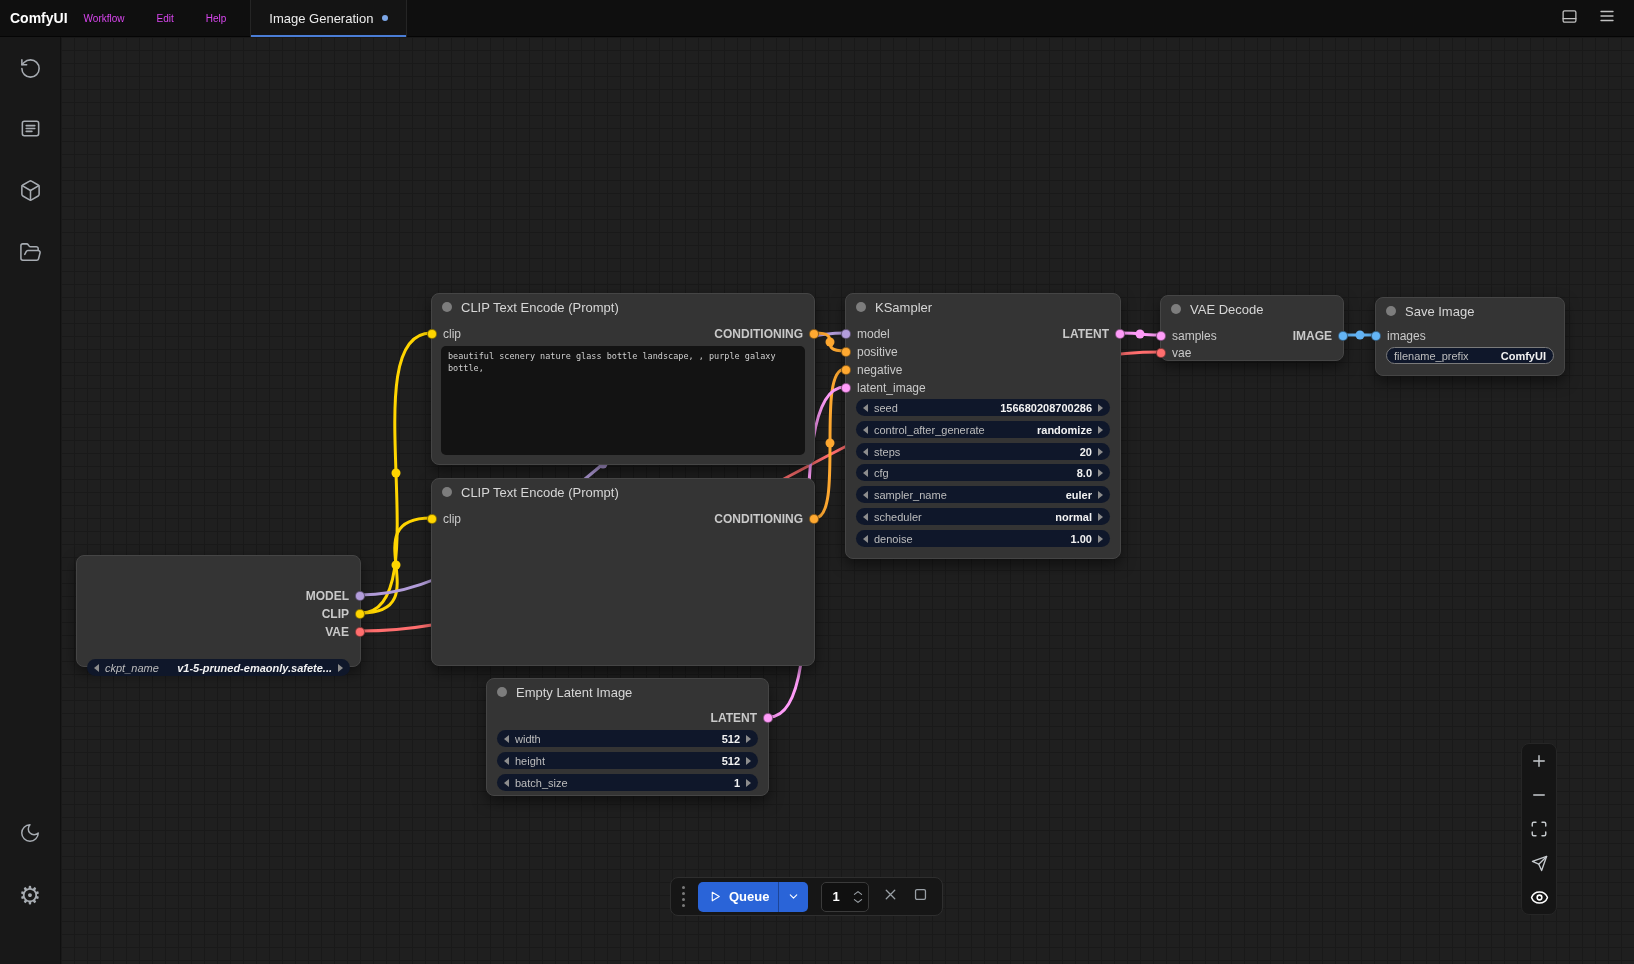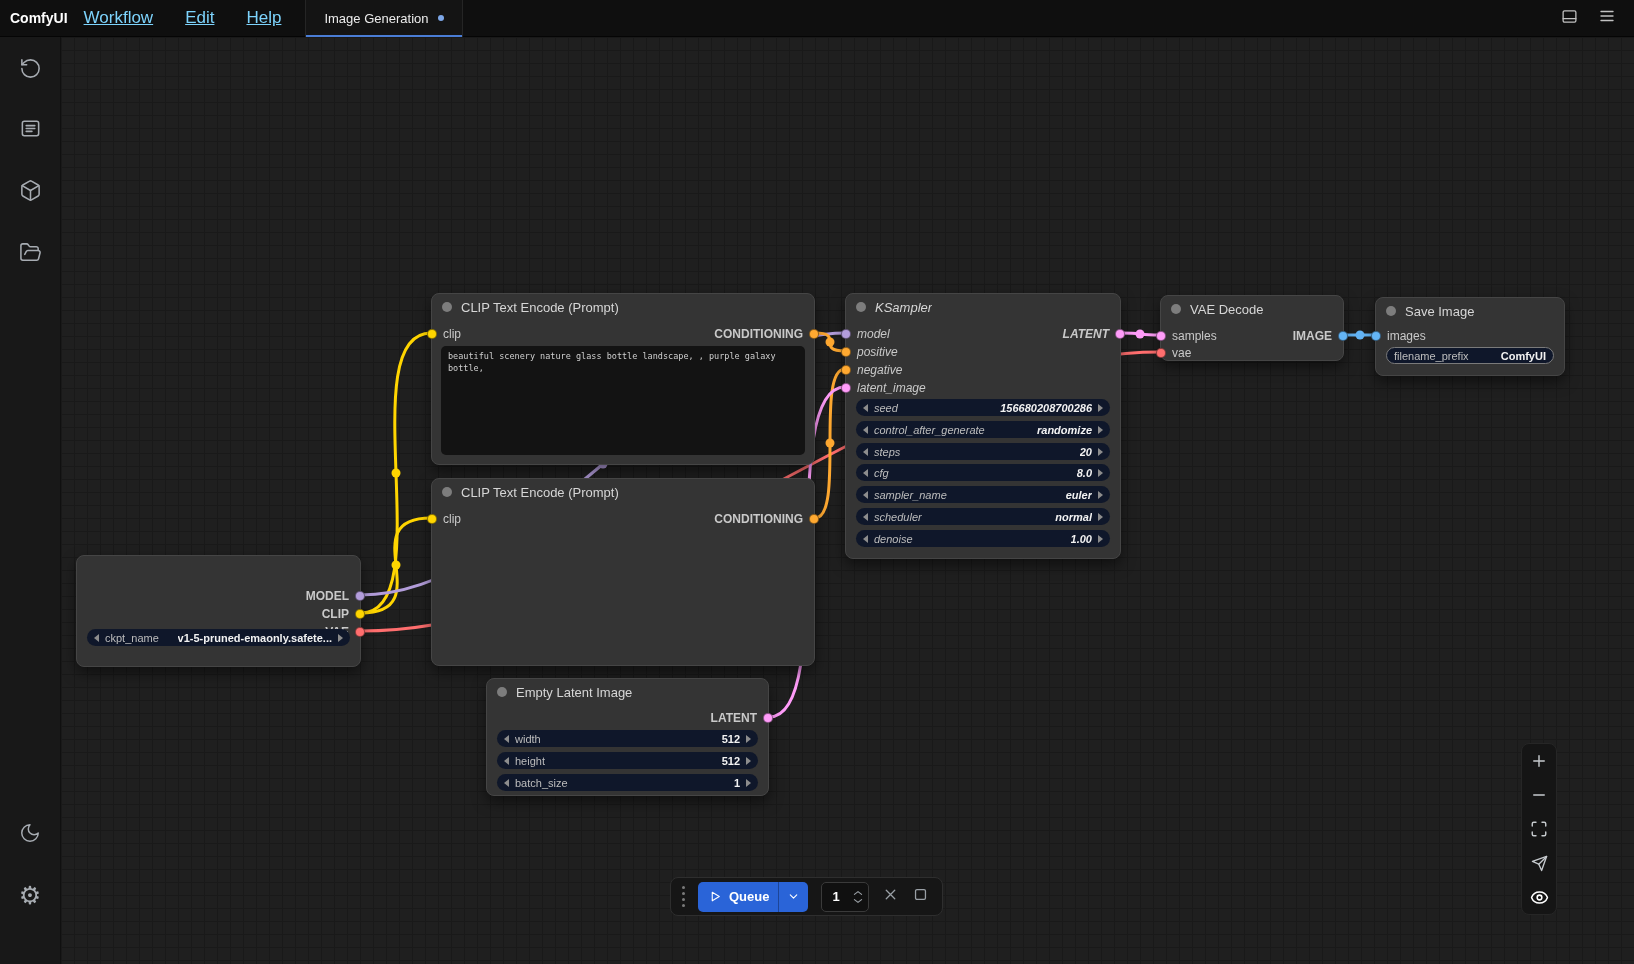--- a/index.html
+++ b/index.html
@@ -38,21 +38,21 @@
   .warr.r{border-top:4px solid transparent;border-bottom:4px solid transparent;border-left:5px solid #8d8d8d;}
   .ntext{position:absolute;left:9px;right:9px;background:#131313;border-radius:5px;padding:5px 7px;
          font-family:"DejaVu Sans Mono",monospace;font-size:8.5px;line-height:1.4;color:#cfcfcf;
          overflow:hidden;white-space:pre-wrap;}
 
   
   #topbar{position:absolute;left:0;top:0;width:100%;height:37px;background:#0f0f0f;z-index:50;
           display:flex;align-items:center;border-bottom:1px solid #050505;}
   .logo{font-size:14px;font-weight:bold;color:#ffffff;padding:0 16px 0 10px;}
   .menu{display:flex;gap:32px;margin-right:24px;}
-  .menu-item{font-size:17px;color:#7dd3fc;text-decoration:underline;}
+  .menu-item{font-size:10px;color:#d946ef;}
   .tab{height:37px;display:flex;align-items:center;gap:9px;padding:0 18px;position:relative;
        background:#141414;border-left:1px solid #252525;border-right:1px solid #252525;}
   .tab::after{content:"";position:absolute;left:0;right:0;bottom:0;height:2px;background:#4a7dd6;}
   .tab-label{font-size:13px;color:#ececec;}
   .tab-dot{width:6px;height:6px;border-radius:50%;background:#7da7e8;}
   .topbar-right{margin-left:auto;display:flex;align-items:center;gap:20px;padding-right:18px;}
   .tb-icon svg{stroke:#c2c2c2;fill:none;stroke-width:1.8;stroke-linecap:round;stroke-linejoin:round;}
 
   
   #sidebar{position:absolute;left:0;top:37px;bottom:0;width:61px;background:#181818;z-index:40;
@@ -121,21 +121,21 @@
     <span class="sdot out" style="background:#B39DDB"></span>
   </div>
   <div class="srow" style="top:49px;">
     <span class="slabel out">CLIP</span>
     <span class="sdot out" style="background:#FFD500"></span>
   </div>
   <div class="srow" style="top:67px;">
     <span class="slabel out">VAE</span>
     <span class="sdot out" style="background:#FF6E6E"></span>
   </div>
-  <div class="widget" style="top:73px;">
+  <div class="widget" style="top:103px;font-style:italic;">
     <span class="warr l"></span>
     <span class="wlabel">ckpt_name</span>
     <span class="wvalue">v1-5-pruned-emaonly.safete...</span>
     <span class="warr r"></span>
   </div>
 </div>
 
 <div class="node" style="left:431px;top:293px;width:384px;height:172px;">
   <div class="node-title">
     <span class="tdot"></span>
@@ -185,21 +185,21 @@
     <span class="warr r"></span>
   </div>
   <div class="widget" style="top:95px;">
     <span class="warr l"></span>
     <span class="wlabel">batch_size</span>
     <span class="wvalue">1</span>
     <span class="warr r"></span>
   </div>
 </div>
 
-<div class="node" style="left:845px;top:293px;width:276px;height:266px;font-style:italic;">
+<div class="node" style="left:845px;top:293px;width:276px;height:266px;">
   <div class="node-title">
     <span class="tdot"></span>
     <span class="ttext">KSampler</span>
   </div>
   <div class="srow" style="top:31px;">
     <span class="sdot in" style="background:#B39DDB"></span>
     <span class="slabel in">model</span>
     <span class="slabel out">LATENT</span>
     <span class="sdot out" style="background:#FF9CF9"></span>
   </div>

